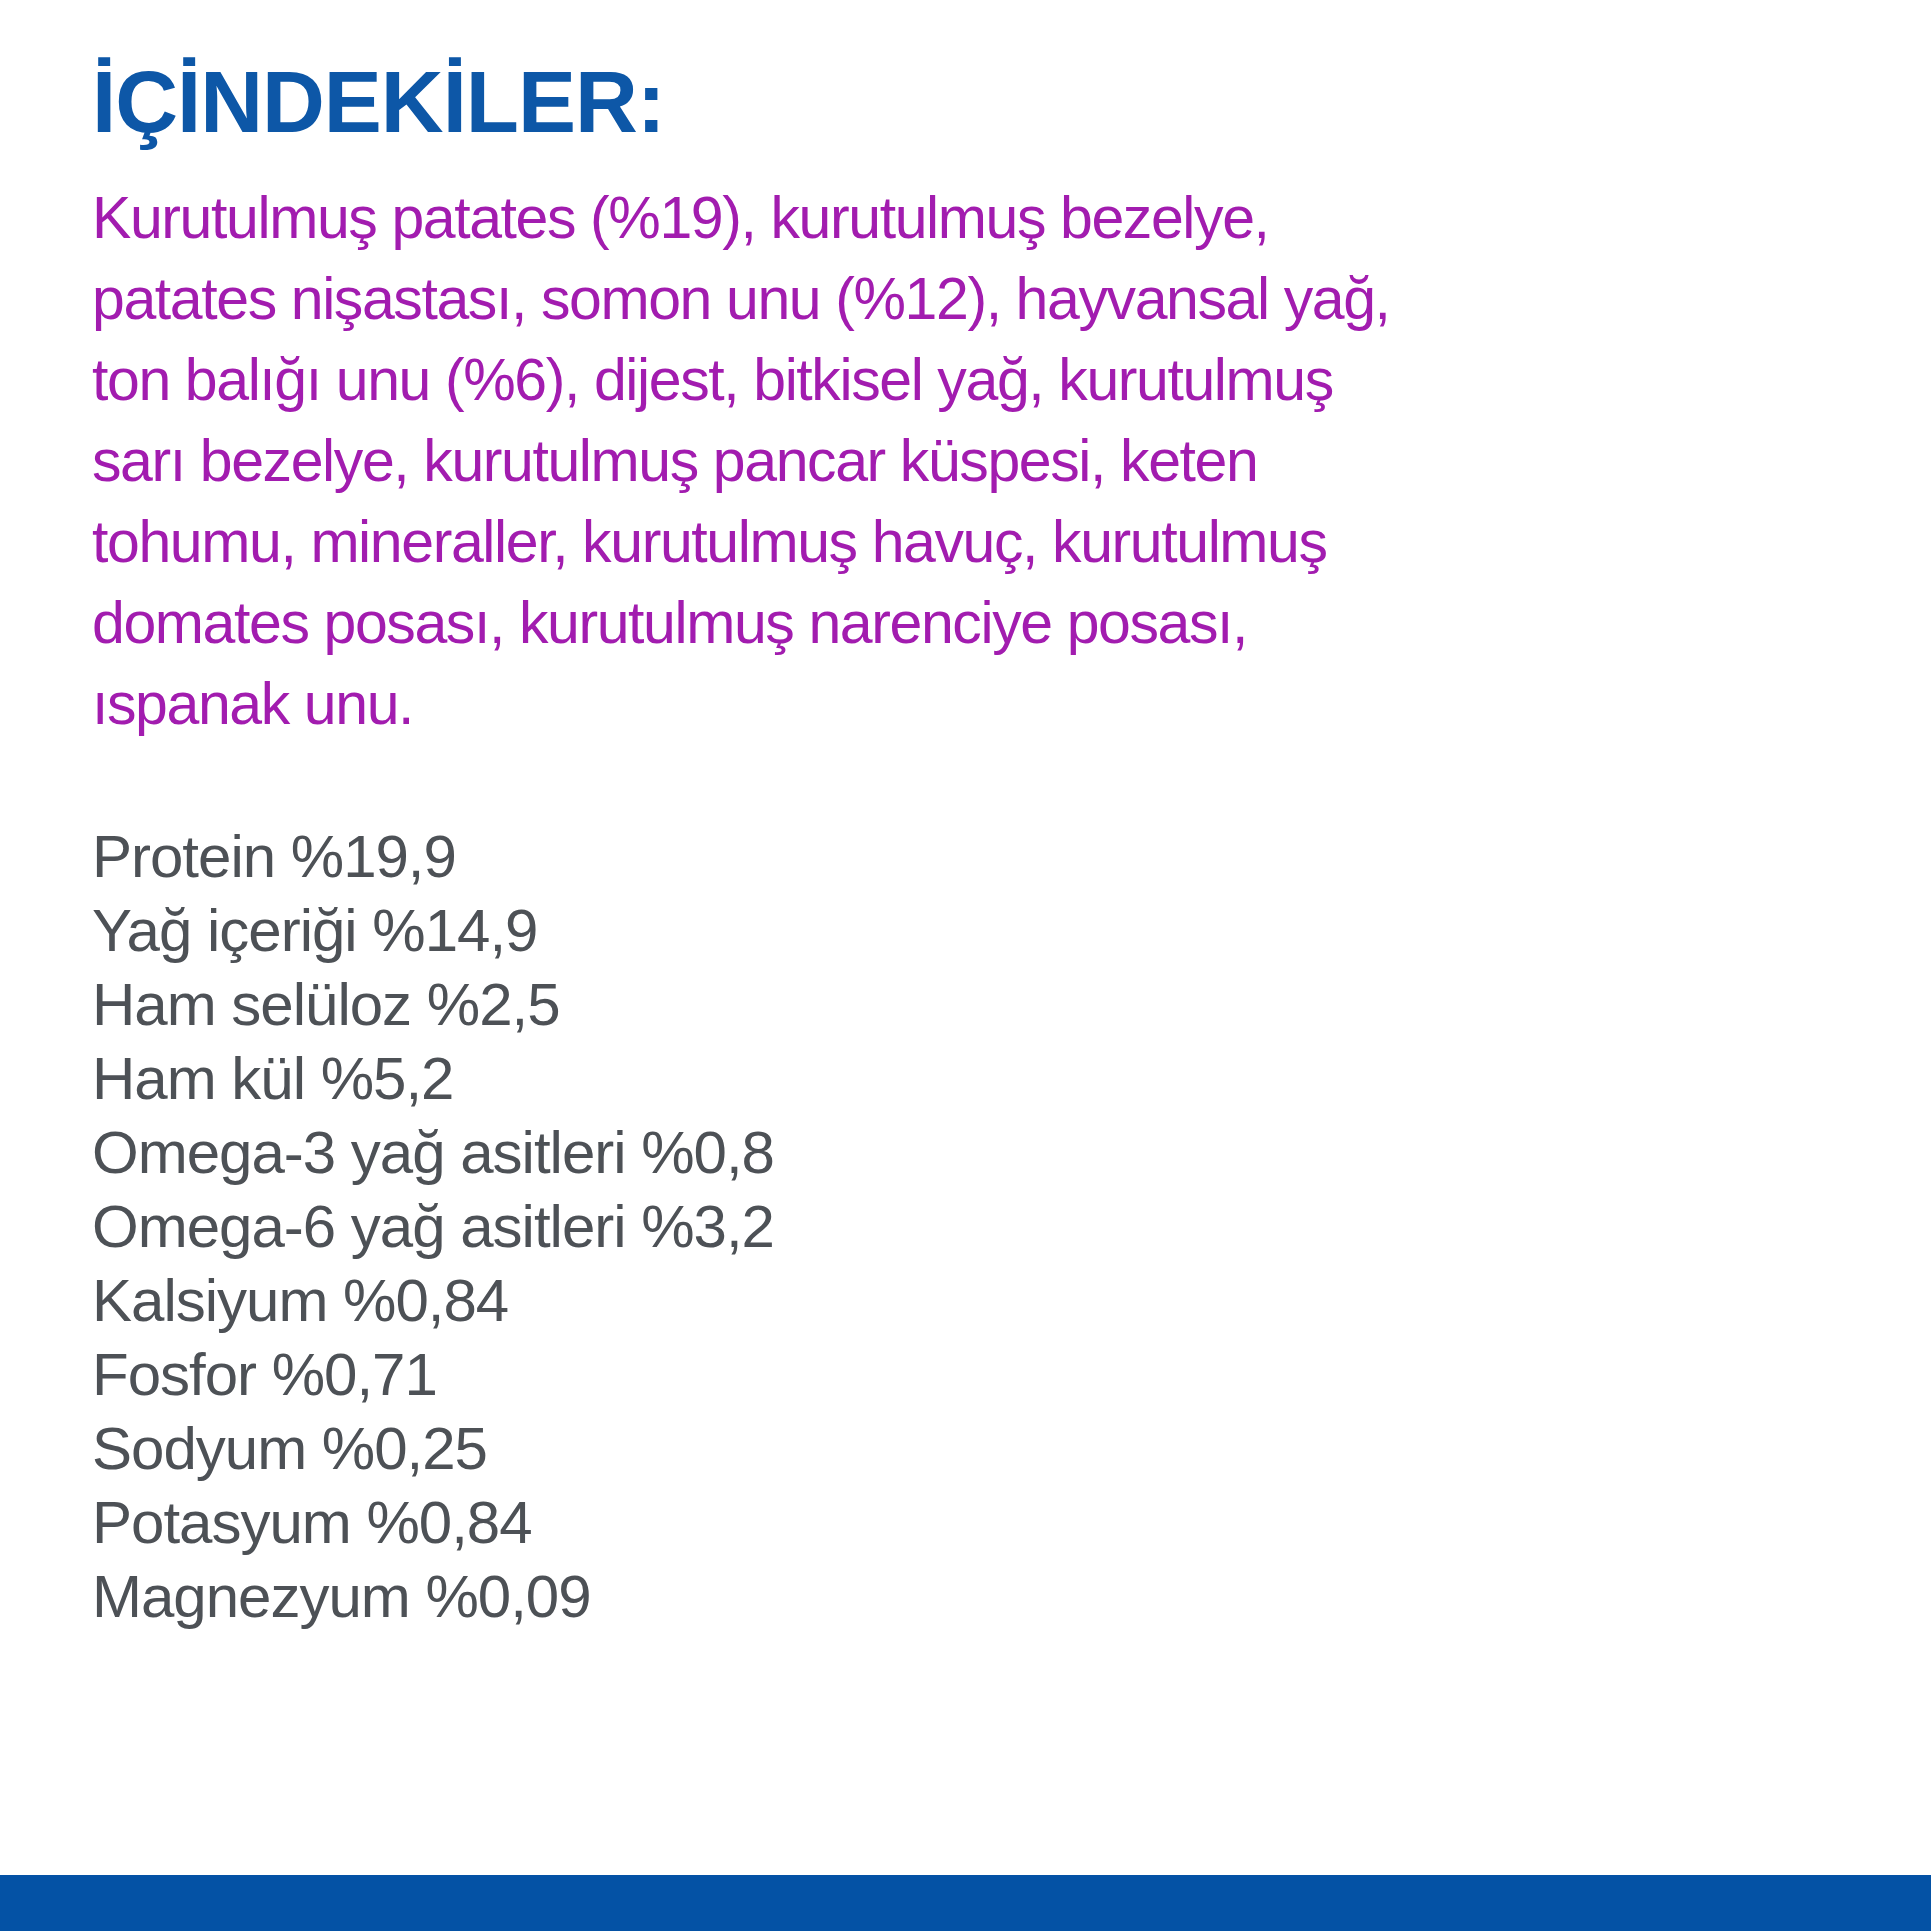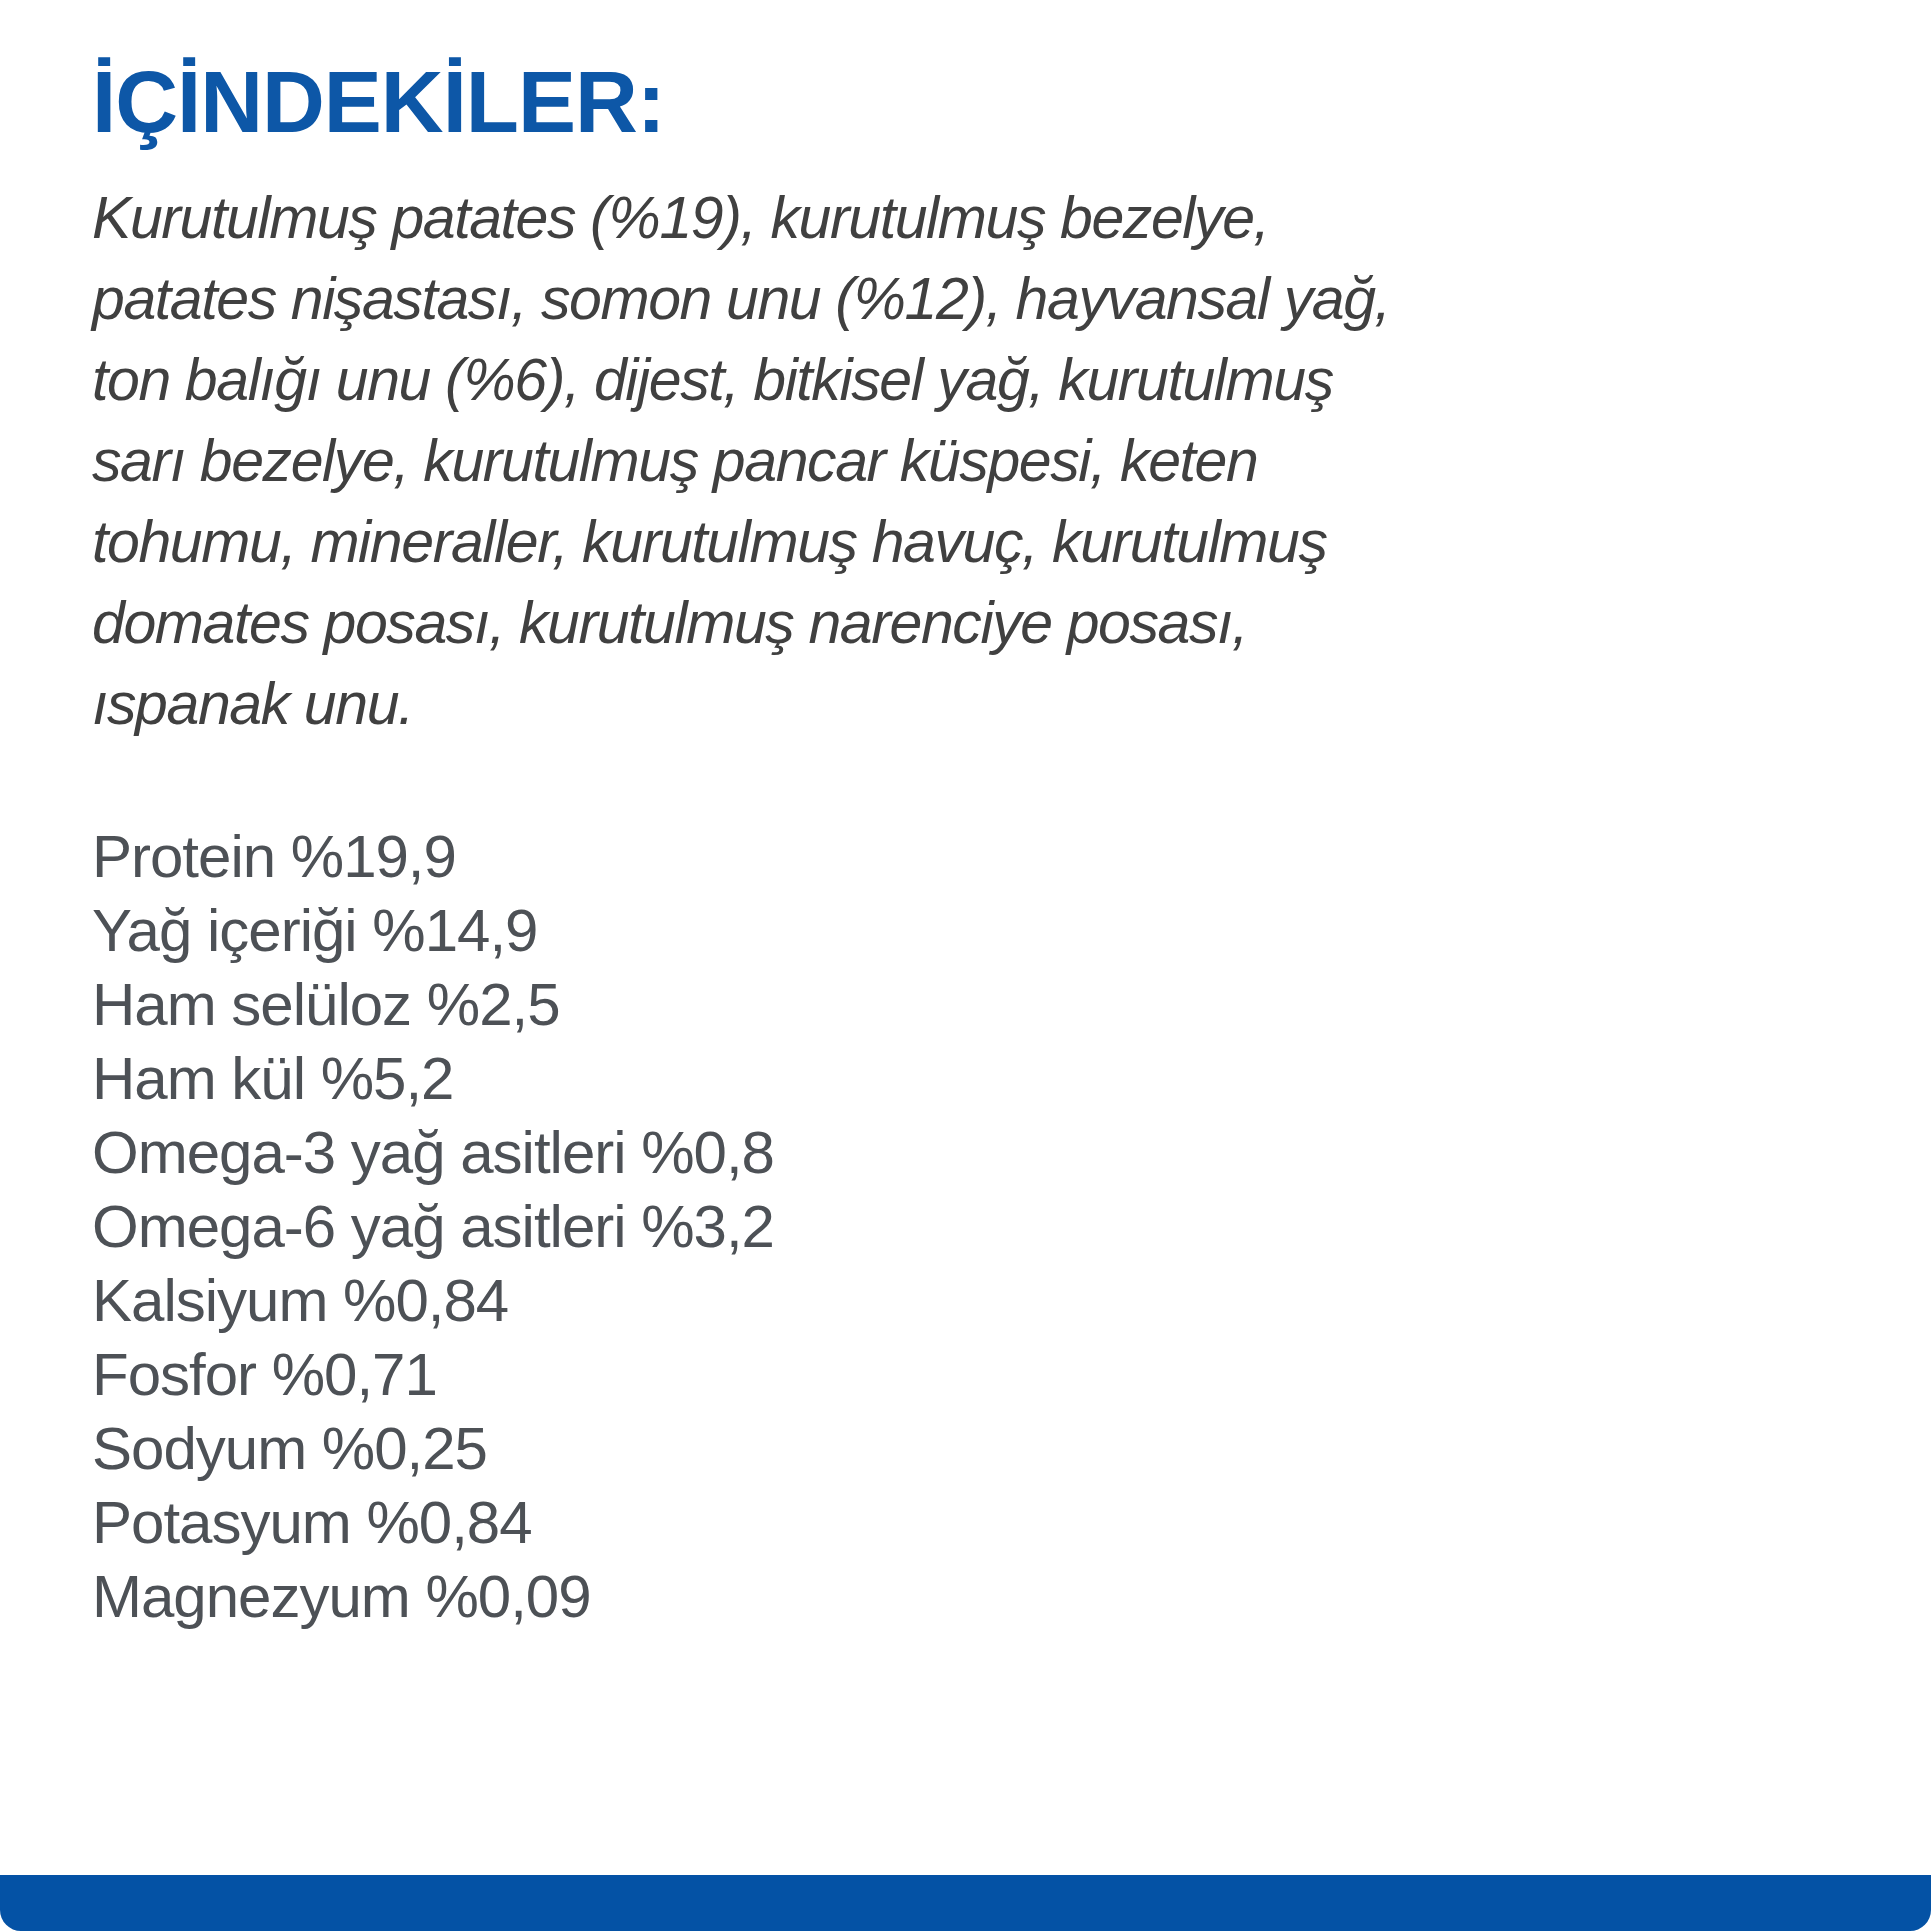--- a/index.html
+++ b/index.html
@@ -5,21 +5,20 @@
   html, body { margin: 0; padding: 0; background: #ffffff; }
   .page {
     position: relative;
     width: 1931px;
     height: 1931px;
     background: #ffffff;
     font-family: "Liberation Sans", sans-serif;
     overflow: hidden;
     box-sizing: border-box;
     padding: 56px 0 0 92px;
-    border-radius: 21px;
   }
   .section-heading {
     font-size: 87px;
     font-weight: 700;
     line-height: 1.05;
     letter-spacing: -1px;
     margin: 0;
   }
   .ingredients-paragraph {
     margin: 31px 0 0 0;
@@ -63,21 +62,21 @@
     height: 56px;
   }
 </style>
 </head>
 <body>
 
 <div class="page">
 
   <section>
     <h1 class="section-heading" style="color: rgb(13, 87, 167);">İÇİNDEKİLER:</h1>
-    <p class="ingredients-paragraph" style="color: #404040; font-style: italic;">Kurutulmuş patates (%19), kurutulmuş bezelye,
+    <p class="ingredients-paragraph" style="color: #a21caf;">Kurutulmuş patates (%19), kurutulmuş bezelye,
 patates nişastası, somon unu (%12), hayvansal yağ,
 ton balığı unu (%6), dijest, bitkisel yağ, kurutulmuş
 sarı bezelye, kurutulmuş pancar küspesi, keten
 tohumu, mineraller, kurutulmuş havuç, kurutulmuş
 domates posası, kurutulmuş narenciye posası,
 ıspanak unu.</p>
   </section>
 
   <section class="analytics-section">
     <div class="analytics-columns">

